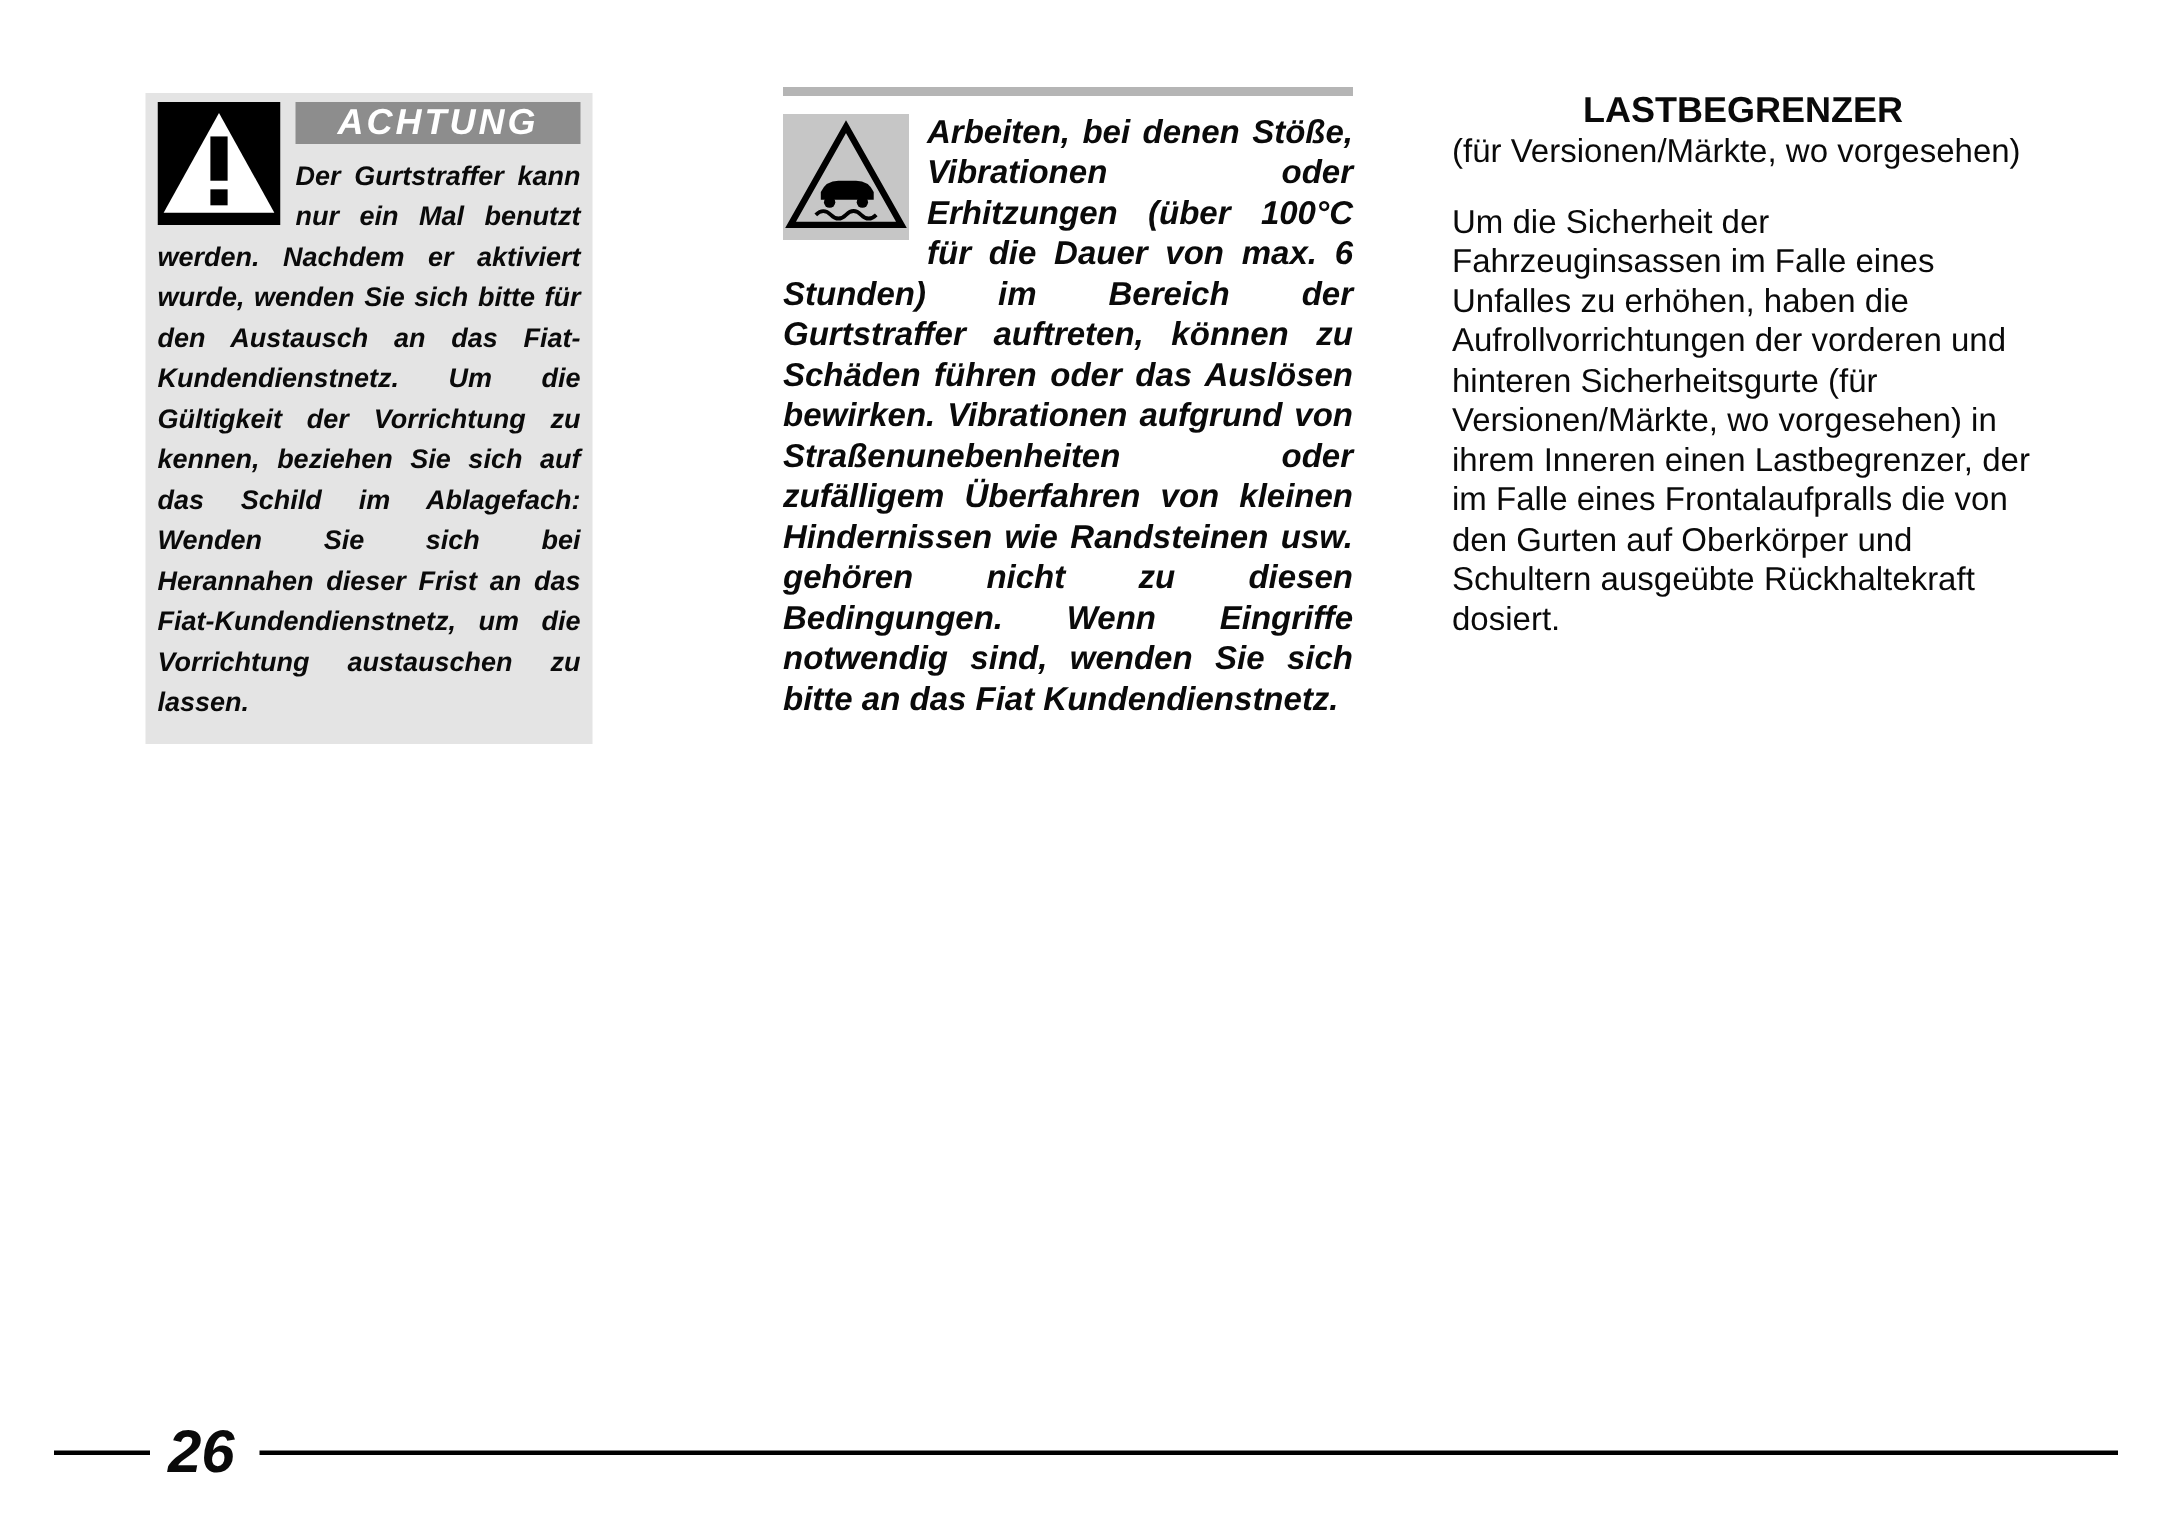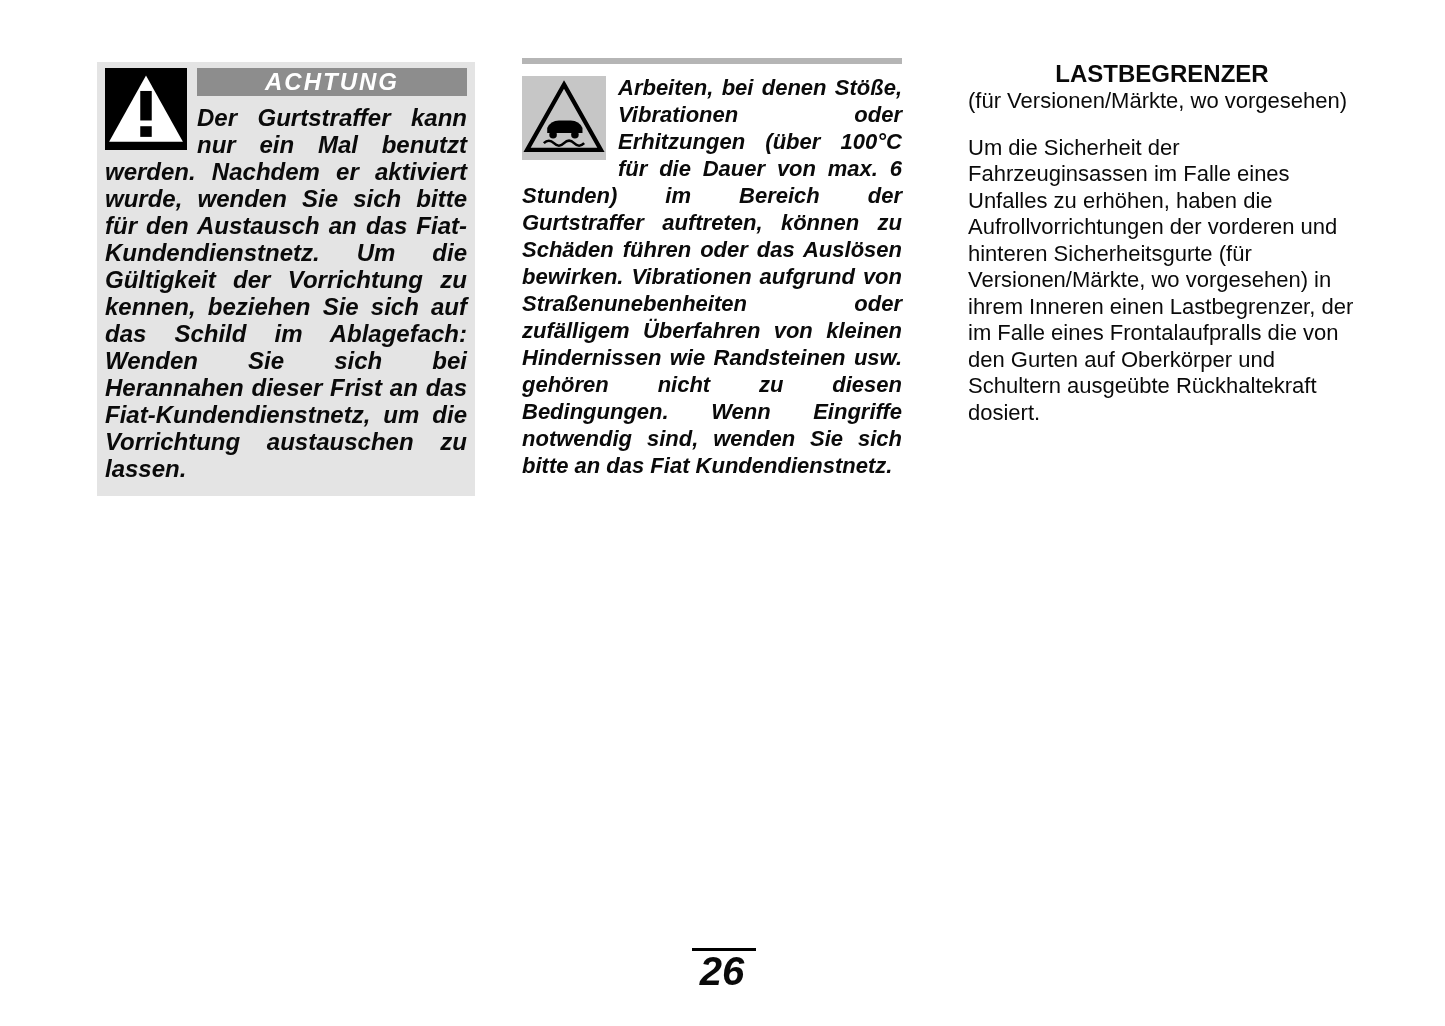--- a/index.html
+++ b/index.html
@@ -11,21 +11,21 @@
     font-family: "Liberation Sans", sans-serif;
     color: #0a0a0a;
     overflow: hidden;
   }
 
   
   .col-left {
     position: absolute;
     left: 97px;
     top: 62px;
-    width: 378px;
+    width: 298px;
   }
   .warning-box {
     background: #e4e4e4;
     padding: 6px 8px 14px 8px;
     box-sizing: border-box;
   }
   .warn-icon {
     float: left;
     width: 82px;
     height: 82px;
@@ -40,21 +40,21 @@
     font-weight: bold;
     font-size: 24px;
     line-height: 28px;
     text-align: center;
     letter-spacing: 2px;
     overflow: hidden;
   }
   .warn-text {
     font-weight: bold;
     font-style: italic;
-    font-size: 24px;
+    font-size: 18px;
     line-height: 27px;
     text-align: justify;
     margin-top: 8px;
   }
 
   
   .col-mid {
     position: absolute;
     left: 522px;
     top: 58px;
@@ -105,21 +105,20 @@
   }
 
   
   .footer {
     position: absolute;
     left: 36px;
     right: 33px;
     top: 948px;
     display: flex;
     align-items: center;
-    flex-direction: column;
   }
   .rule {
     border-top: 3px solid #000000;
     height: 0;
   }
   .rule-short { width: 64px; }
   .rule-long { flex: 1; }
   .page-number {
     font-weight: bold;
     font-style: italic;

